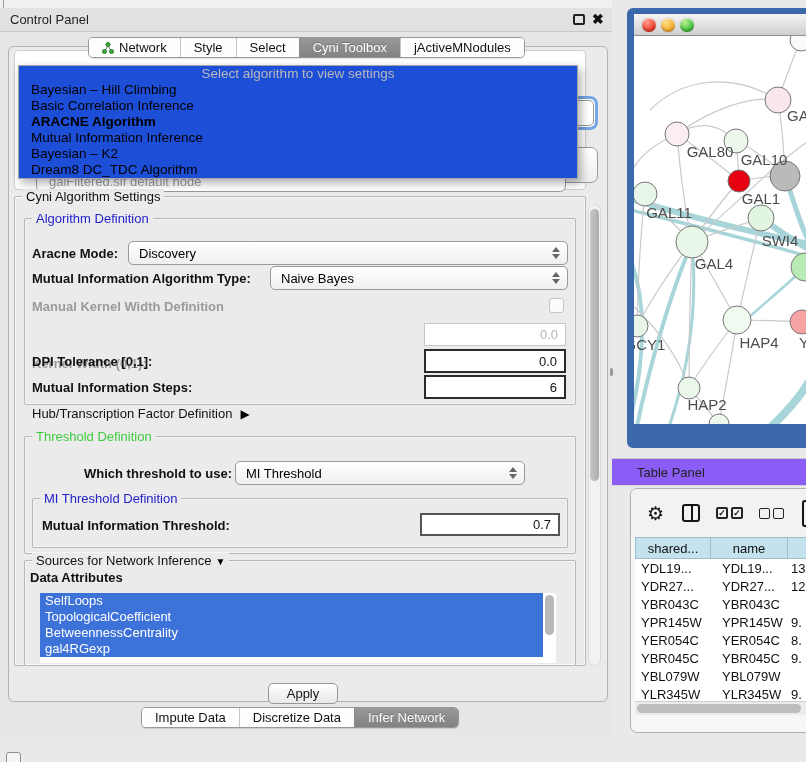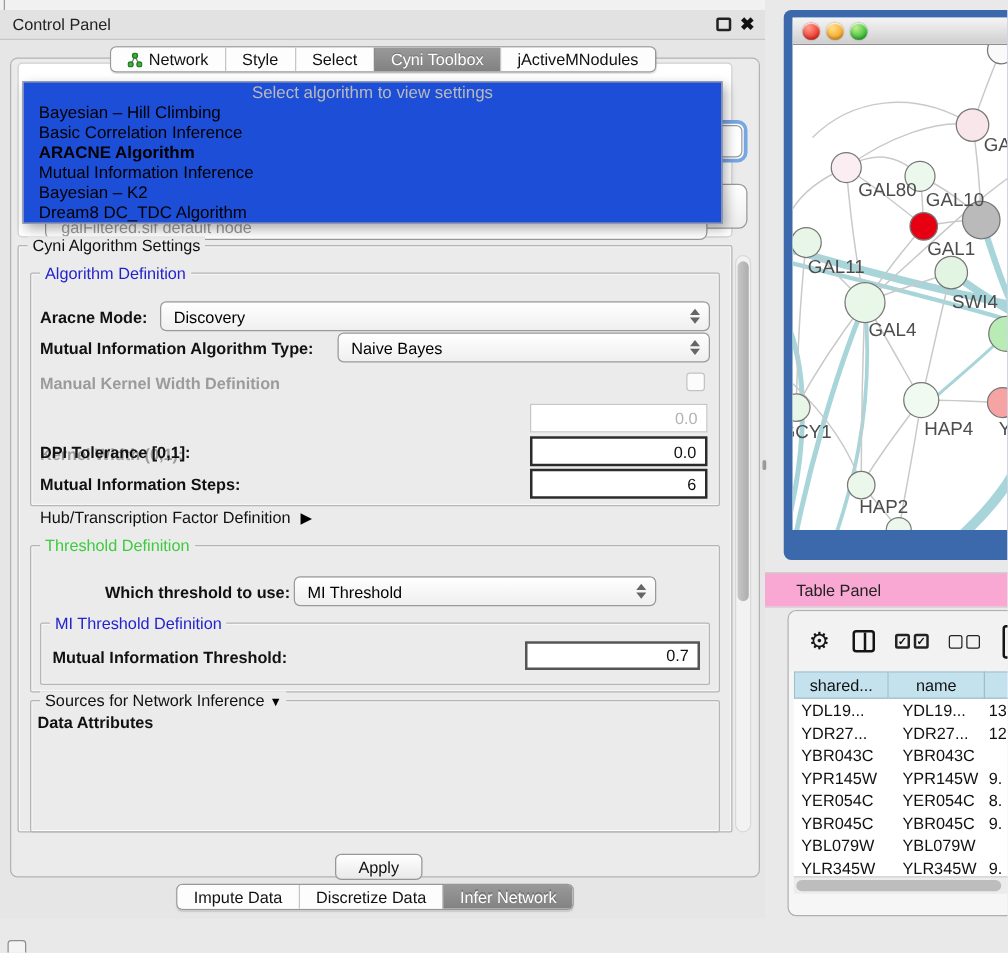--- a/index.html
+++ b/index.html
@@ -113,21 +113,21 @@
   #net-titlebar { left:0; top:0; width:172px; height:22px;
     background:linear-gradient(#f5f5f5,#cfcfcf); border-bottom:1px solid #8f8f8f; border-radius:4px 0 0 0; }
   .light { position:absolute; top:4px; width:14px; height:14px; border-radius:50%;
     box-shadow:inset 0 1px 1px rgba(255,255,255,.8), inset 0 -2px 2px rgba(0,0,0,.2), 0 0 1px rgba(0,0,0,.5); }
   #light-red   { left:8px;  background:radial-gradient(circle at 35% 30%, #ff9d8e, #ed3a2e 65%, #c02014); }
   #light-yellow{ left:27px; background:radial-gradient(circle at 35% 30%, #ffe08a, #f6ab2f 65%, #d18112); }
   #light-green { left:46px; background:radial-gradient(circle at 35% 30%, #c0ef90, #3fc03a 65%, #1f8f1c); }
   #net-canvas { left:0; top:22px; width:172px; height:388px; }
 
   
-  #tp-strip { left:612px; top:458px; width:194px; height:28px; background:#f9a8d4;
+  #tp-strip { left:612px; top:458px; width:194px; height:28px; background:#8b5cf6;
     border-top:1px solid #c9c9c9; border-bottom:1px solid #d6d6d6; display:flex; align-items:center; }
   #tp-title { margin-left:25px; font-size:13px; color:#222; }
 
   #tp-box { left:630px; top:488px; width:200px; height:245px; background:#f6f6f6;
     border:1px solid #b0b0b0; border-radius:7px; overflow:hidden; }
   #tp-toolbar { position:absolute; left:0; top:0; width:200px; height:48px; background:#f2f2f2;
     display:flex; align-items:center; }
   #tb-gear { margin-left:16px; font-size:19px; color:#151515; line-height:1; }
   #tb-split { margin-left:18px; width:18px; height:18px; border:2px solid #141414; border-radius:3px; position:relative; }
   #tb-split .bar { position:absolute; left:7px; top:0; width:2px; height:14px; background:#141414; }
@@ -271,20 +271,27 @@
     <div class="field mid" style="left:420px; top:505px; width:140px; height:23px;">
       <span>0.7</span>
     </div>
 
     <div class="grp" style="left:24px; top:552px; width:552px; height:106px;">
       <span class="legend">
         <span>Sources for Network Inference</span><span id="src-arrow">▼</span>
       </span>
     </div>
     <span class="lbl" style="left:30px; top:562px;">Data Attributes</span>
+    <div class="abs" id="attr-list">
+      <div class="row">SelfLoops</div>
+      <div class="row">TopologicalCoefficient</div>
+      <div class="row">BetweennessCentrality</div>
+      <div class="row">gal4RGexp</div>
+      <div id="list-scroll"></div>
+    </div>
 
     <div class="abs" id="v-scroll">
       <div id="v-thumb"></div>
     </div>
 
     <div class="abs" id="apply-btn">
       <span>Apply</span>
     </div>
 
     <div class="seg" id="bottom-tabs">

